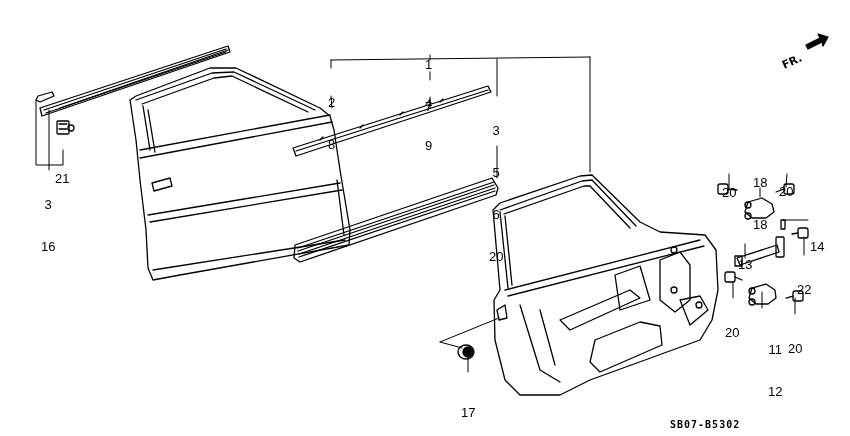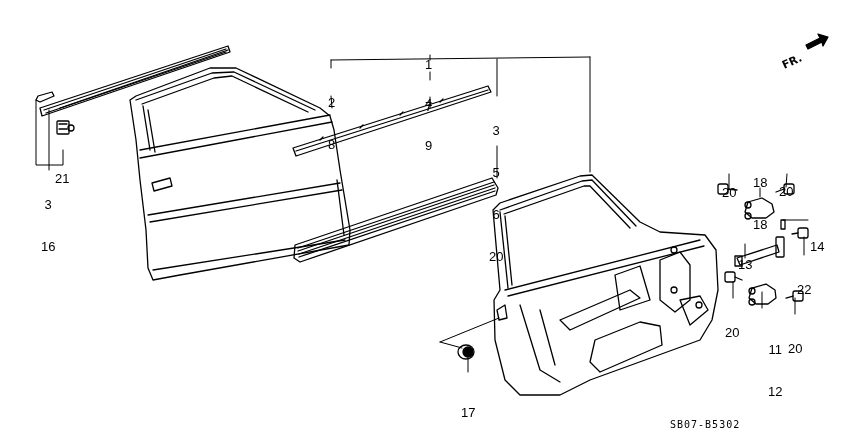--- a/index.html
+++ b/index.html
@@ -3,21 +3,21 @@
   <meta charset="utf-8">
   <style>
     html, body { margin:0; padding:0; background:#ffffff; }
     body { width:850px; height:436px; overflow:hidden; position:relative;
            font-family:"Liberation Sans", sans-serif; color:#000; }
     #canvas { position:absolute; left:0; top:0; width:850px; height:436px; }
     .lbl { position:absolute; font-family:"Liberation Sans", sans-serif; font-size:13px;
            line-height:14px; text-align:center; color:#000; white-space:pre; }
     .lbl span { display:block; }
     .code { position:absolute; font-family:"DejaVu Sans Mono", monospace; font-size:10px;
-            font-weight:normal; letter-spacing:1px; color:#000; }
+            font-weight:bold; letter-spacing:1px; color:#000; }
     .fr { position:absolute; font-family:"DejaVu Sans", sans-serif; font-weight:bold;
           font-size:11px; transform:rotate(-25deg); transform-origin:left top; }
   </style>
 </head>
 <body>
 
 <svg id="canvas" width="850" height="436" viewBox="0 0 850 436" xmlns="http://www.w3.org/2000/svg" fill="none" stroke="#000" stroke-width="1.3" stroke-linejoin="round" stroke-linecap="round">
 
   <g stroke-width="1">
 

